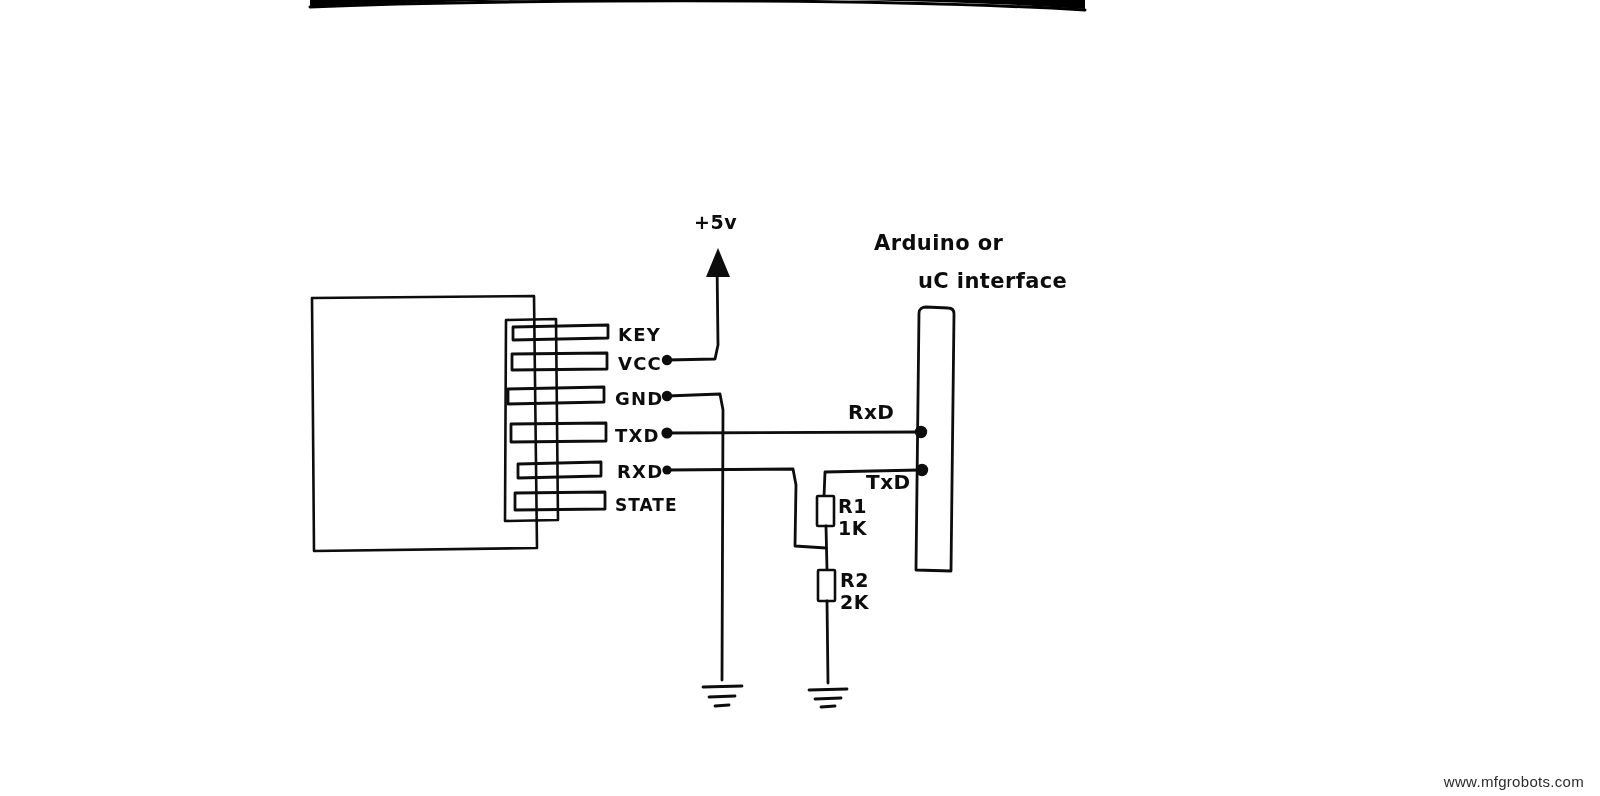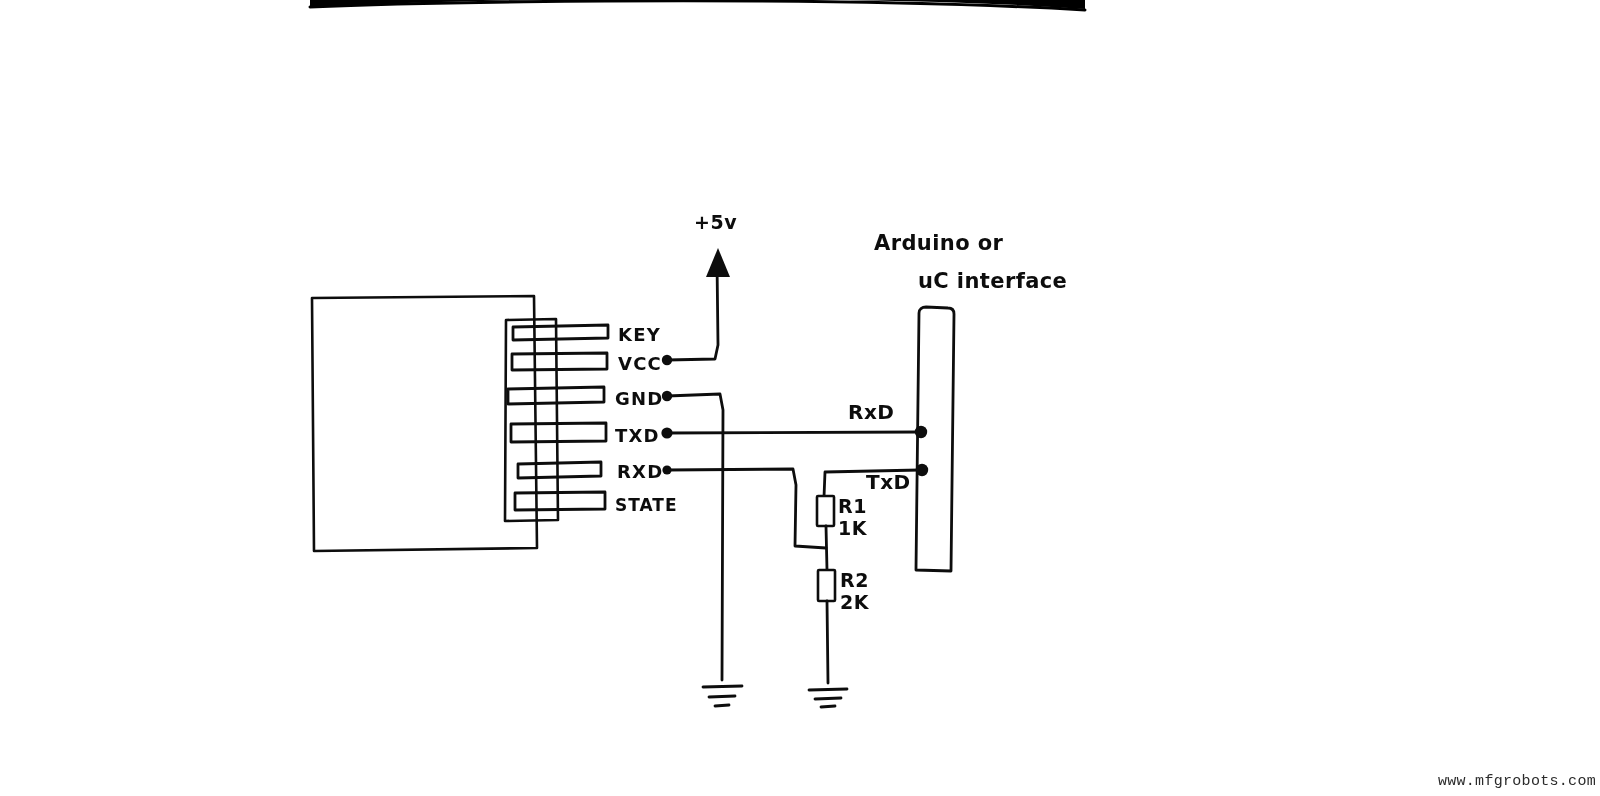--- a/index.html
+++ b/index.html
@@ -30,23 +30,23 @@
     height: 796px;
     display: block;
   }
   .hw-text {
     font-family: "DejaVu Sans", sans-serif;
     font-weight: 700;
     fill: #0d0d0d;
   }
   .watermark {
     position: absolute;
-    right: 4px;
+    right: 16px;
     bottom: 6px;
-    font-family: Liberation Mono, monospace;
+    font-family: Liberation Sans, sans-serif;
     font-size: 15px;
     color: #2b2b2b;
     letter-spacing: 0.3px;
     white-space: nowrap;
   }
 </style>
 </head>
 <body>
 
 <div id="canvas-wrap">

